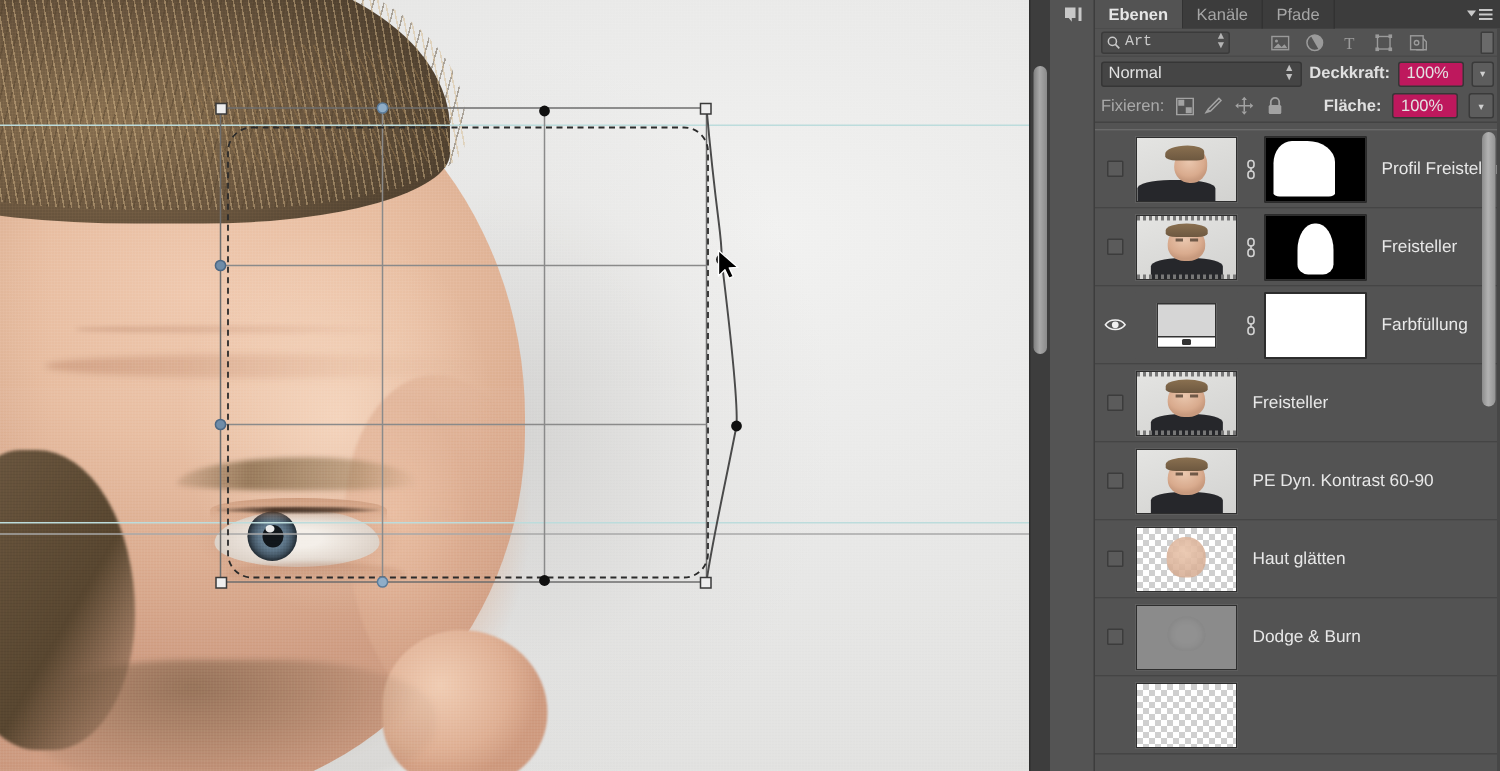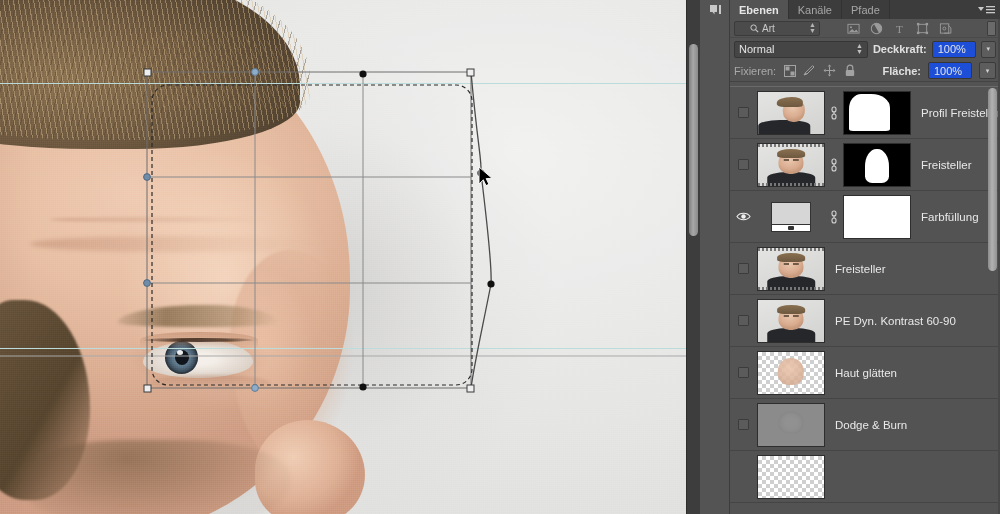--- a/index.html
+++ b/index.html
@@ -213,22 +213,22 @@
   }
 
   
   #filter-row {
     height: 19px; background: #535353; display: flex; align-items: center;
     padding: 0 4px; gap: 4px; border-bottom: 1px solid #4a4a4a;
   }
   #kind-select {
     width: 86px; height: 15px; background: #4b4b4b;
     border: 1px solid #3b3b3b; border-radius: 2px;
-    display: flex; align-items: center; gap: 3px; padding: 0 15px;
-    font-size: 10px; color: #c9c9c9; position: relative;
+    display: flex; align-items: center; gap: 3px; padding: 0 3px;
+    font-size: 10px; color: #c9c9c9; position: relative; font-family: Liberation Mono, monospace;
   }
   #kind-select .spin { position: absolute; right: 3px; font-size: 7px; line-height: 6px; color: #b5b5b5; }
   .filter-icons { display: flex; gap: 9px; margin-left: 22px; align-items: center; }
   .filter-icons .fi { width: 14px; height: 14px; color: #9a9a9a; display: flex; align-items: center; justify-content: center; }
   #filter-toggle {
     position: absolute; right: 4px; top: 21px; width: 9px; height: 15px;
     background: #6a6a6a; border: 1px solid #3d3d3d; border-radius: 1px;
   }
 
   
@@ -237,21 +237,21 @@
     background: #535353;
   }
   #blend-select {
     width: 150px; height: 17px; background: #454545; border: 1px solid #363636;
     border-radius: 2px; color: #e3e3e3; font-size: 11px;
     display: flex; align-items: center; padding: 0 4px; position: relative;
   }
   #blend-select .spin { position: absolute; right: 4px; font-size: 7px; line-height: 6px; color: #c0c0c0; }
   .field-label { font-size: 11px; color: #e0e0e0; font-weight: bold; }
   .num-field {
-    height: 17px; background: #1d4ed8; border: 1px solid #363636; border-radius: 2px;
+    height: 17px; background: #be185d; border: 1px solid #363636; border-radius: 2px;
     color: #e3e3e3; font-size: 11px; display: flex; align-items: center;
     padding: 0 5px; min-width: 44px; justify-content: flex-start;
   }
   .num-stepper {
     width: 17px; height: 17px; background: #5d5d5d; border: 1px solid #3a3a3a;
     border-radius: 2px; display: flex; align-items: center; justify-content: center;
     color: #d0d0d0; font-size: 7px;
   }
 
   

